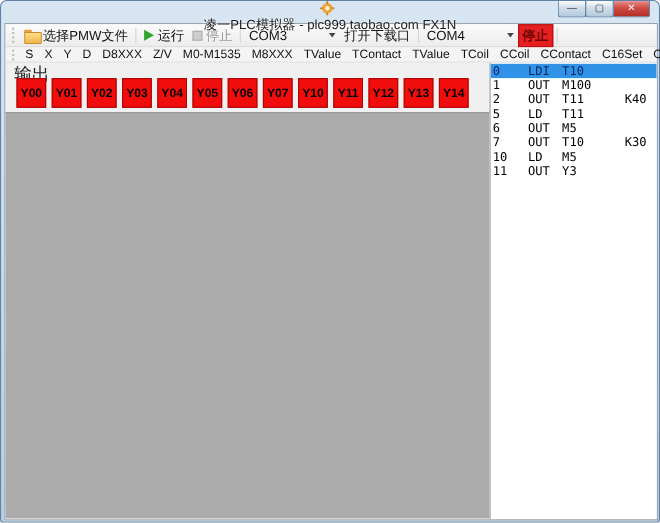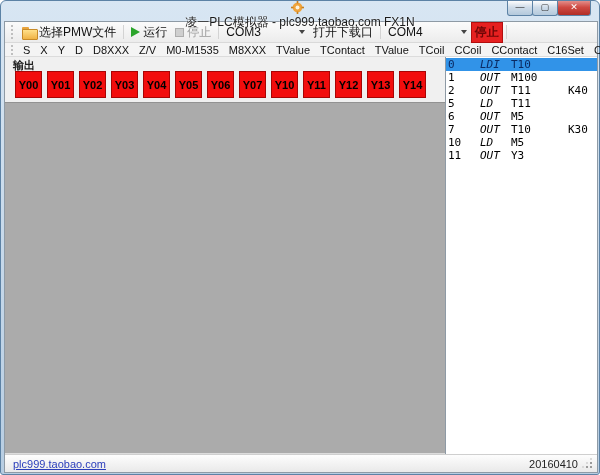--- a/index.html
+++ b/index.html
@@ -52,37 +52,37 @@
   .registers {
     height:14px; flex:0 0 auto; display:flex; align-items:center;
     background:#f4f4f4; border-bottom:1px solid #dcdcdc; padding-left:6px;
     font-size:11px; color:#111; white-space:nowrap;
   }
   .registers .grip { height:10px; }
   .reg-item { padding:0 5px; cursor:default; }
   
   .main { flex:1 1 auto; display:flex; min-height:0; }
   .left { width:440px; flex:0 0 auto; display:flex; flex-direction:column; background:#f0f0f0; }
-  .io-label { font-size:11px; color:#222; padding:1px 0 0 8px; height:13px; flex:0 0 auto;font-weight:bold; }
+  .io-label { font-size:16px; color:#222; padding:1px 0 0 8px; height:13px; flex:0 0 auto; }
   .io-row { display:flex; gap:5px; padding:1px 0 4px 10px; flex:0 0 auto; }
   .io-btn {
     width:27px; height:27px; background:#f20d0d; border:1px solid #a80505;
     color:#000; font-weight:bold; font-size:11px;
     display:flex; align-items:center; justify-content:center; cursor:default;
   }
   .canvas { flex:1 1 auto; background:#ababab; border-top:1px solid #929292; border-bottom:1px solid #dcdcdc; }
   .proglist {
     flex:1 1 auto; background:#fff; border-left:1px solid #8e9aa5;
     font-family:"DejaVu Sans Mono",monospace; font-size:11px; color:#000;
     padding-top:1px; overflow:hidden;
   }
   .prow { height:13px; line-height:13px; display:flex; white-space:nowrap; cursor:default; }
   .prow.selected { background:#3193e8; color:#0b2a63; }
   .c-addr { width:34px; padding-left:2px; flex:0 0 auto; }
-  .c-op   { width:31px; flex:0 0 auto;font-style:italic; }
+  .c-op   { width:31px; flex:0 0 auto; }
   .c-oper { width:37px; flex:0 0 auto; }
   .c-par  { flex:1 1 auto;margin-left:20px; }
   
   .statusbar {
     height:18px; flex:0 0 auto; display:flex; align-items:center; justify-content:space-between;
     background:linear-gradient(#fdfdfd,#e9e9e9); border-top:1px solid #cfcfcf;
     padding:0 4px 0 8px; font-size:11px;
   }
   .status-link { color:#2a3dbb; text-decoration:underline; cursor:pointer; }
   .status-right { display:flex; align-items:center; color:#222; }
@@ -238,22 +238,15 @@
         </div>
         <div class="prow">
           <span class="c-addr">11</span>
             <span class="c-op">OUT</span>
             <span class="c-oper">Y3</span>
             <span class="c-par"></span>
         </div>
       </div>
     </div>
 
-    <div class="statusbar">
-      <span class="status-link">plc999.taobao.com</span>
-      <span class="status-right">
-        <span>20160410</span>
-        <span class="grip-dots"></span>
-      </span>
-    </div>
 
   </div>
 </div>
 
 </body></html>

